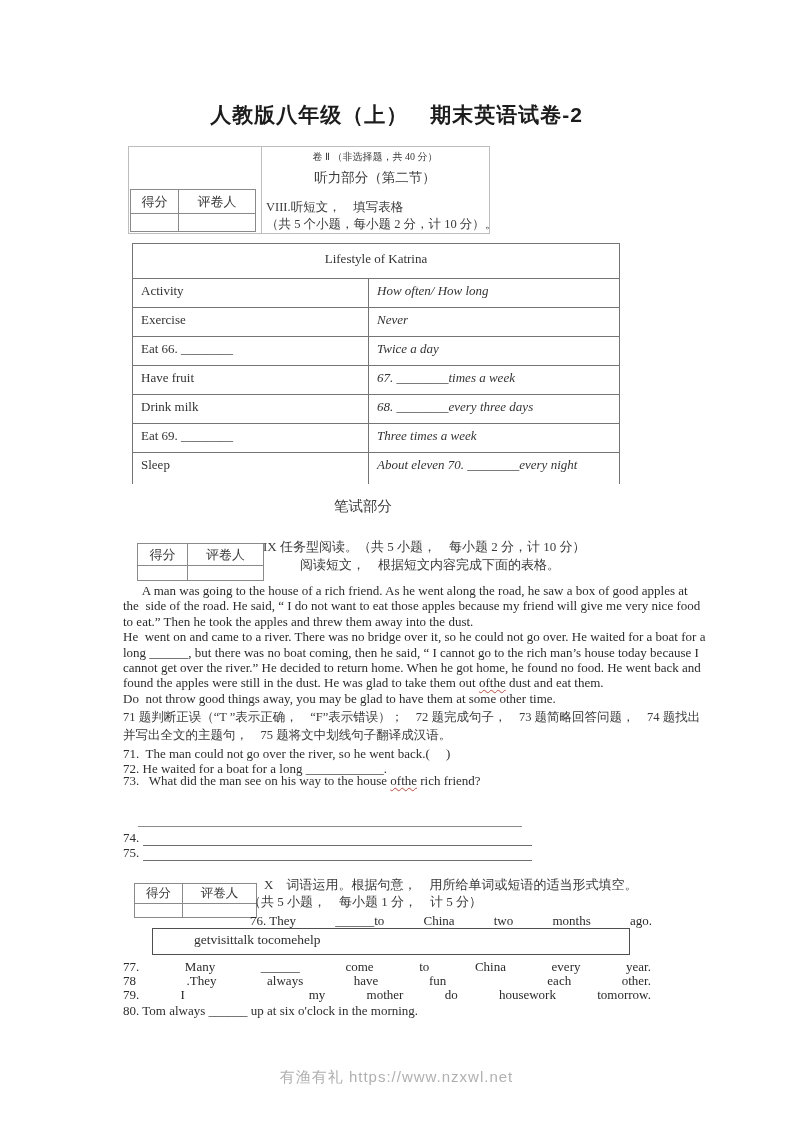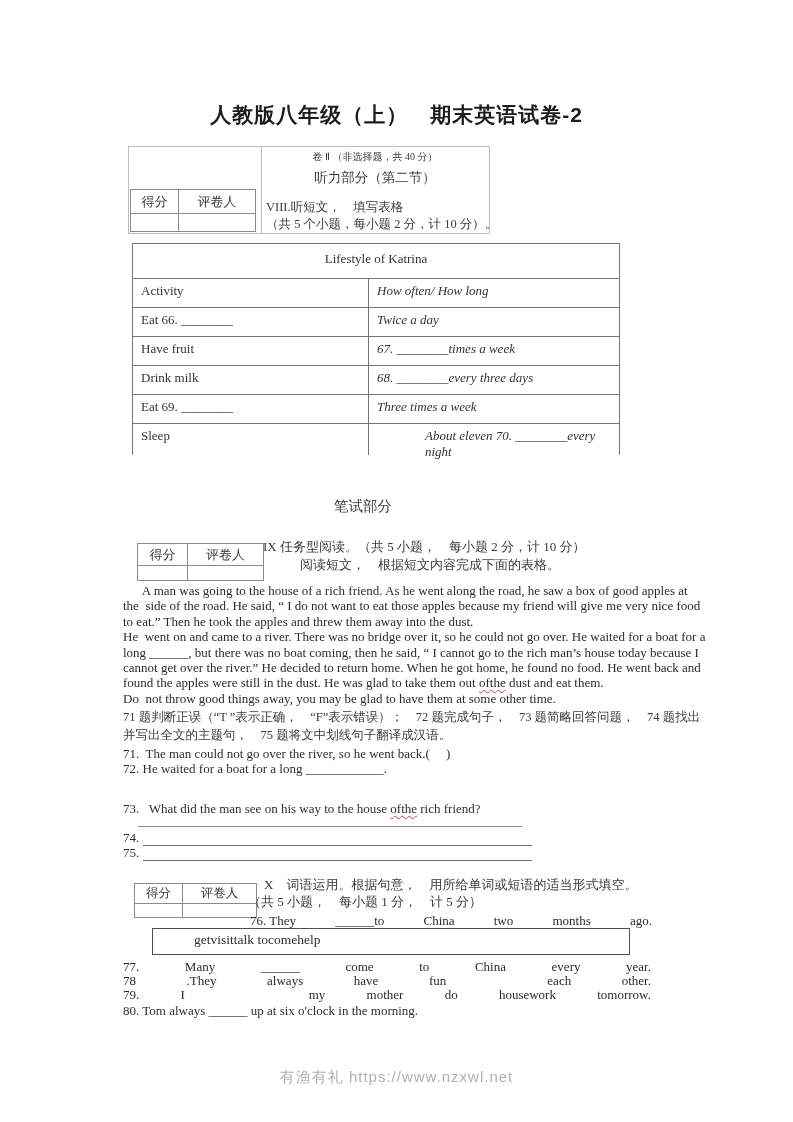--- a/index.html
+++ b/index.html
@@ -40,38 +40,38 @@
   .score3{left:134px;top:883px;width:123px;}
   .score3 .rh .c{height:19px;line-height:19px;font-size:12.5px;}
   .score3 .rb .c{height:13px;}
   .score3 .c1{width:48px;} .score3 .c2{width:73px;}
 
   
   .ktable{left:132px;top:243px;width:488px;box-sizing:border-box;
           border:1px solid #757575;border-bottom:none;font-size:13px;color:#333;}
   .khead{height:34px;line-height:30px;text-align:center;border-bottom:1px solid #757575;}
   .krow{display:flex;height:29px;border-bottom:1px solid #757575;box-sizing:border-box;}
-  .krow.last{border-bottom:none;height:31px;gap:48px;}
+  .krow.last{border-bottom:none;height:31px;}
   .kleft{width:236px;border-right:1px solid #757575;box-sizing:border-box;padding:4px 0 0 8px;}
   .kright{flex:1;padding:4px 0 0 8px;font-style:italic;}
 
   .written-heading{left:123px;top:497px;width:480px;text-align:center;font-size:14.5px;color:#3a3a3a;}
 
   .ix1{left:263px;top:538px;font-size:13px;color:#3a3a3a;}
   .ix2{left:272px;top:556px;font-size:13px;color:#3a3a3a;margin-left:28px;}
 
   .passage{left:123px;top:583px;width:538px;font-size:13px;color:#2b2b2b;}
   .passage .pl{line-height:15.4px;height:15.4px;white-space:pre;}
   .sp{text-decoration:underline wavy #cc4433 1px;text-underline-offset:2px;}
 
   .qnote1{left:123px;top:709px;font-size:12.5px;color:#3a3a3a;white-space:pre;}
   .qnote2{left:123px;top:727px;font-size:12.5px;color:#3a3a3a;white-space:pre;}
   .q71{left:123px;top:745px;font-size:13px;}
   .q72{left:123px;top:761px;font-size:13px;}
-  .q73{left:123px;top:801px;font-size:13px;white-space:pre;}
+  .q73{left:123px;top:773px;font-size:13px;white-space:pre;}
   .a73{left:138px;top:813px;width:384px;height:13px;border-bottom:1px solid #8c8c8c;}
   .qrow{display:flex;align-items:flex-end;font-size:13px;}
   .q74{left:123px;top:830px;}
   .q75{left:123px;top:845px;}
   .fill{width:389px;height:12px;border-bottom:1px solid #6e6e6e;margin-left:4px;}
 
   .x1{left:264px;top:876px;font-size:13px;color:#3a3a3a;}
   .x2{left:248px;top:893px;font-size:13px;color:#3a3a3a;}
 
   .jrow{display:flex;justify-content:space-between;font-size:13px;color:#2b2b2b;white-space:pre;}
@@ -109,20 +109,24 @@
       <div class="c c1"></div>
       <div class="c c2"></div>
     </div>
   </div>
 
   <div class="abs ktable">
     <div class="khead">Lifestyle of Katrina</div>
     <div class="krow">
       <div class="kleft">Activity</div>
       <div class="kright">How often/ How long</div>
+    </div>
+    <div class="krow">
+      <div class="kleft">Exercise</div>
+      <div class="kright">Never</div>
     </div>
     <div class="krow">
       <div class="kleft">Eat 66. ________</div>
       <div class="kright">Twice a day</div>
     </div>
     <div class="krow">
       <div class="kleft">Have fruit</div>
       <div class="kright">67. ________times a week</div>
     </div>
     <div class="krow">

